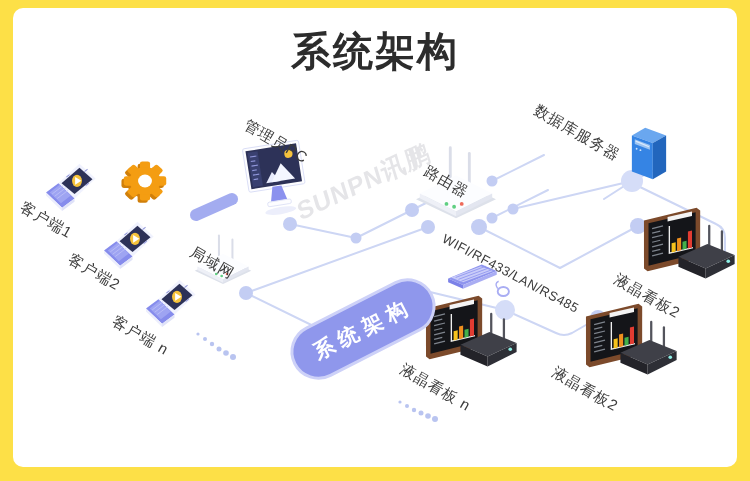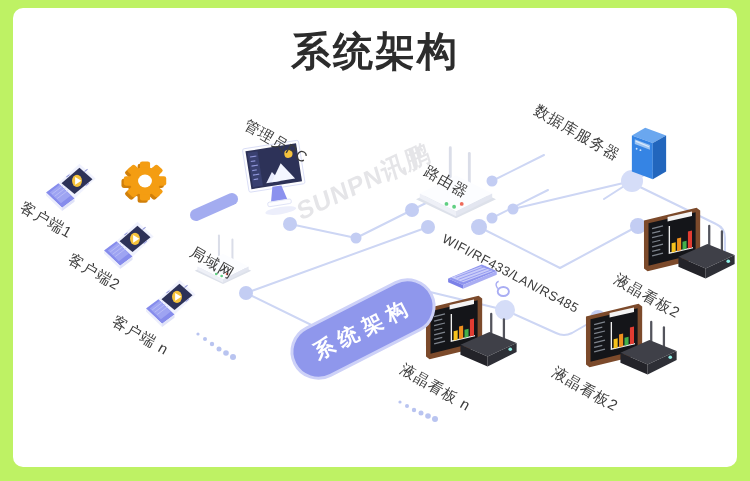--- a/index.html
+++ b/index.html
@@ -1,16 +1,16 @@
 <!DOCTYPE html>
 <html><head>
 <meta charset="utf-8">
 <style>
   html,body{margin:0;padding:0;background:#f4f5f6;}
-  .canvas{position:relative;width:750px;height:481px;background:#bef264;overflow:hidden;
+  .canvas{position:relative;width:750px;height:481px;background:#fde047;overflow:hidden;
           font-family:"Liberation Sans","DejaVu Sans",sans-serif;}
   .card{position:absolute;left:13px;top:8px;width:724px;height:459px;background:#ffffff;border-radius:10px;}
   .title{position:absolute;top:24px;left:0;width:750px;text-align:center;font-size:40px;font-weight:bold;
          color:#2c2c2c;letter-spacing:2px;}
   .watermark{position:absolute;left:298px;top:196px;font-size:25px;font-weight:bold;
              color:rgba(125,125,140,0.20);transform:rotate(-25deg) skewX(-8deg);transform-origin:0 50%;
              letter-spacing:1px;white-space:nowrap;}
   .net,.dev{position:absolute;}
   .net{left:0;top:0;}
   .lbl{position:absolute;font-size:15px;font-weight:500;color:#3b3b3b;transform-origin:0 0;

